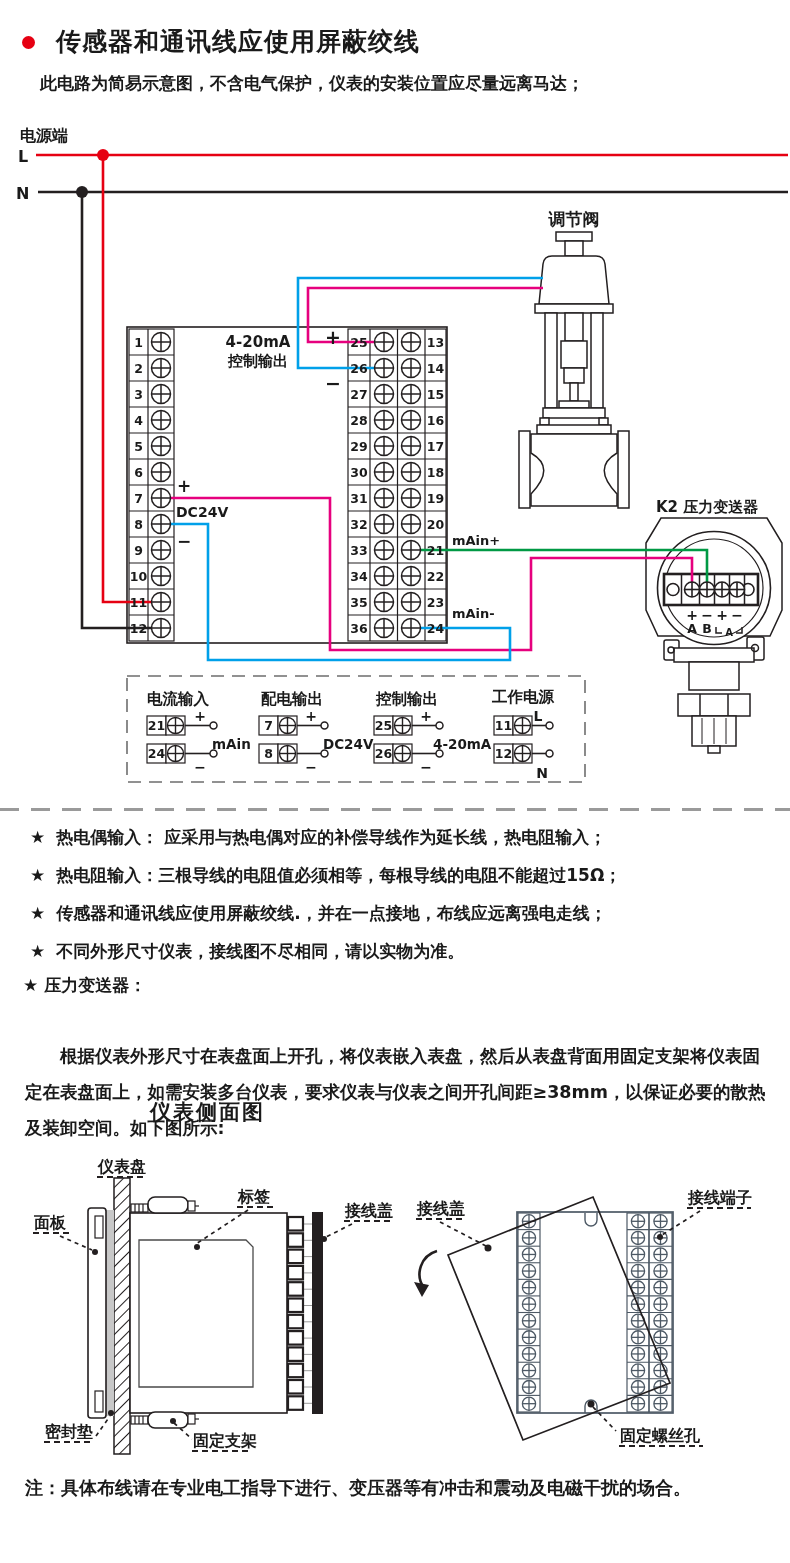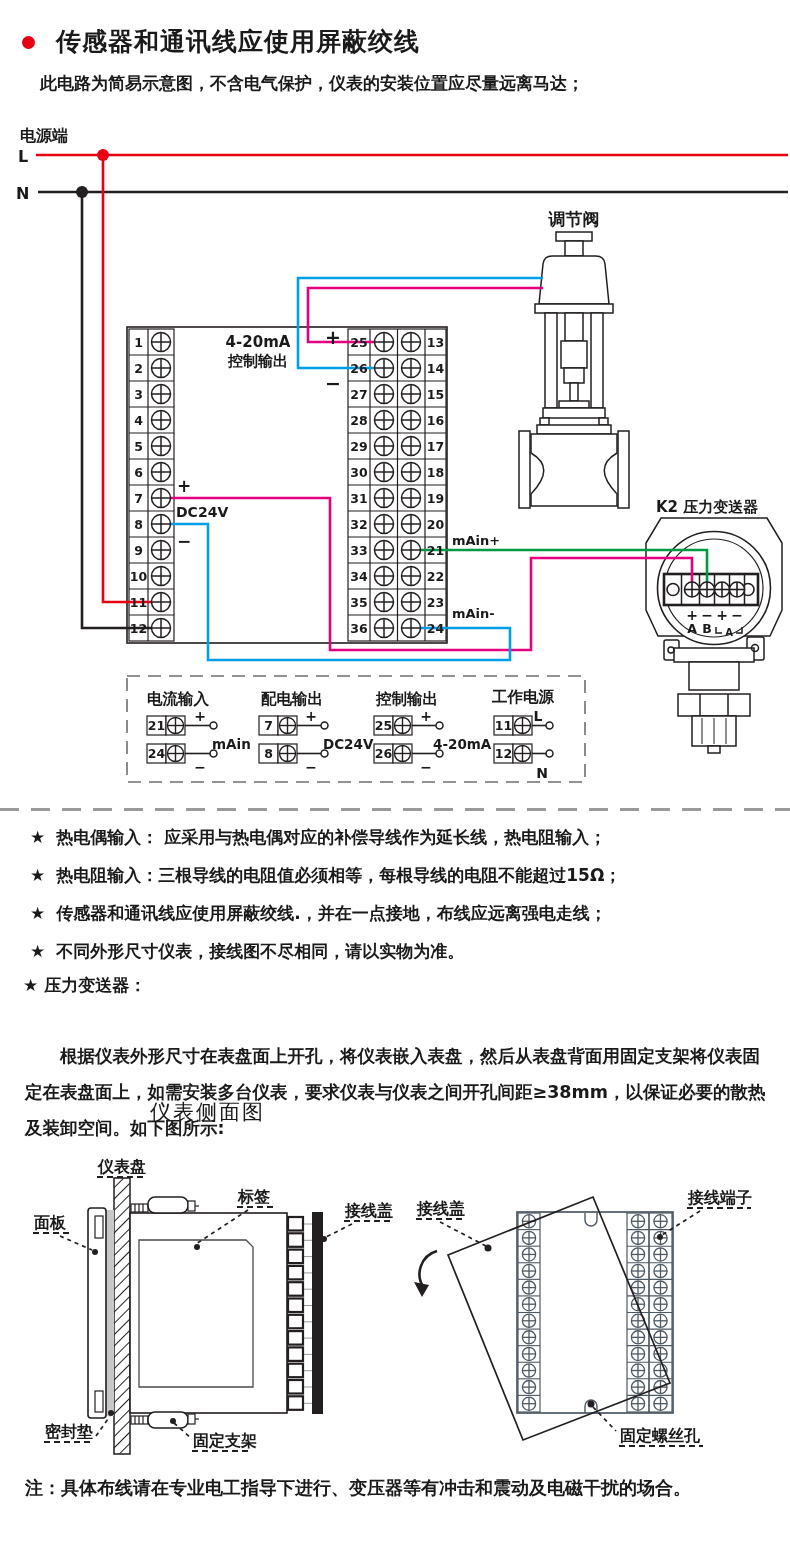--- a/index.html
+++ b/index.html
@@ -16,21 +16,21 @@
   .sep{left:0;top:808px;width:790px;height:3px;
        background:repeating-linear-gradient(90deg,#9a9a9a 0 19px,transparent 19px 31px);}
   
   .notes{left:30px;top:826px;width:740px;}
   .note-item{display:flex;align-items:flex-start;margin-bottom:15px;font-size:17px;font-weight:bold;line-height:23px;}
   .note-item .star{margin-right:11px;flex:0 0 auto;}
   .note-last{margin-left:-7px;margin-top:-4px;}
   .note-last .star{margin-right:6px;}
   
   .para{left:25px;top:998px;width:748px;font-size:17.5px;font-weight:bold;line-height:36px;text-indent:2em;margin-top:40px;}
-  .fig-title{left:150px;top:1098px;font-size:21px;font-weight:normal;font-family:"DejaVu Serif","Liberation Serif",serif;letter-spacing:2px;}
+  .fig-title{left:150px;top:1098px;font-size:21px;font-weight:bold;font-family:"DejaVu Serif","Liberation Serif",serif;letter-spacing:2px;}
   .footer-note{left:25px;top:1476px;font-size:18px;font-weight:bold;}
   
   svg{position:absolute;left:0;}
   svg text{font-family:"DejaVu Sans","Liberation Sans",sans-serif;fill:#1a1a1a;font-weight:bold;stroke:none;}
   .tm{text-anchor:middle;}
   .f10{font-size:10px;}.f12{font-size:12.5px;}.f13{font-size:13px;}.f135{font-size:13.5px;}
   .f14{font-size:14px;}.f15{font-size:15px;}.f155{font-size:15.5px;}.f16{font-size:16px;}
   .f17{font-size:17px;}.f19{font-size:19px;}
   .wire{fill:none;stroke-width:2.6;}
   .blk{stroke:#231f20;fill:#fff;}

